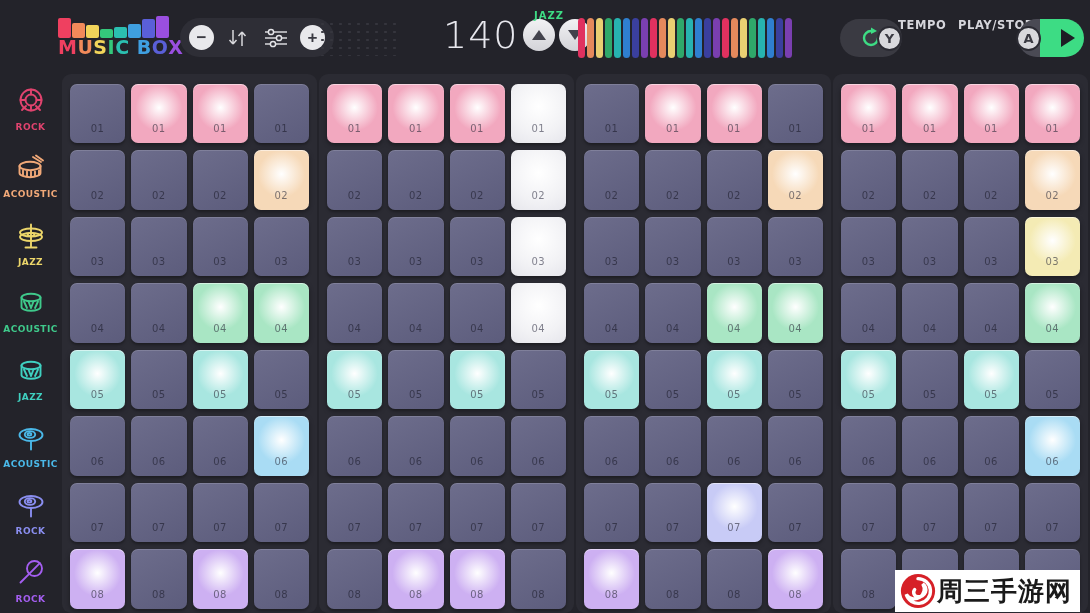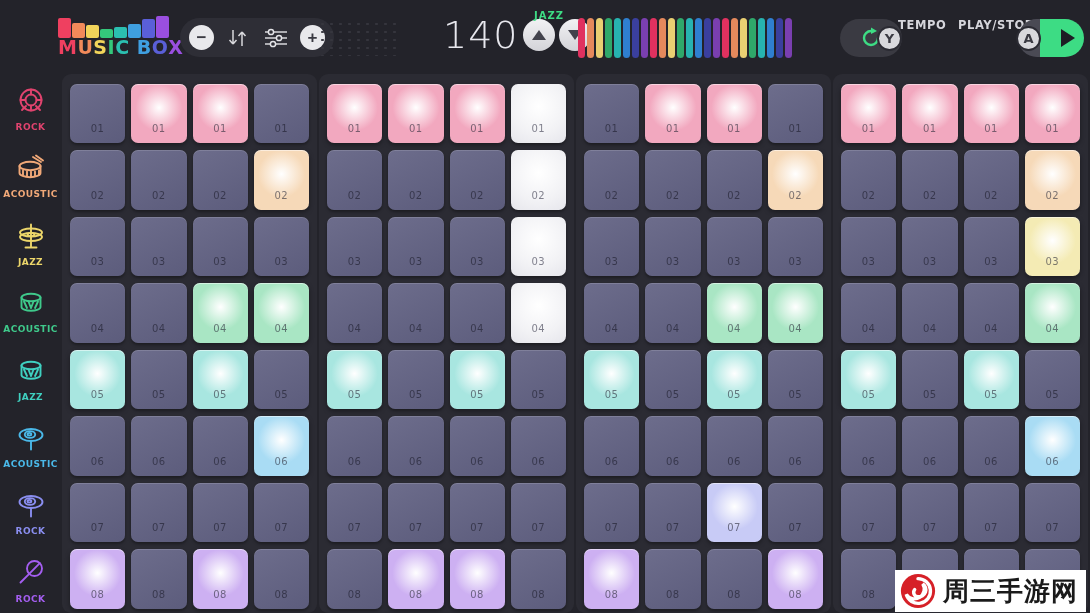--- a/index.html
+++ b/index.html
@@ -155,21 +155,21 @@
   
   #watermark { position: absolute; left: 800px; top: 534px; width: 290px; height: 79px; pointer-events: none; }
   #wm-text {
     position: absolute; left: 0; top: 0; background: #ffffff;
     padding: 3px 8px 5px 8px;
     font-family: "DejaVu Sans", sans-serif; font-weight: bold;
     font-size: 30px; color: #111; letter-spacing: -0.5px; line-height: 32px;
   }
   #wm-brand {
     position: absolute; left: 95px; top: 36px; background: #ffffff;
-    display: flex; align-items: center; gap: 6px; padding: 2px 8px 2px 4px;
+    display: flex; align-items: center; padding: 2px 8px 2px 4px;
   }
   #wm-spiral { width: 38px; height: 38px; }
   #wm-brand-text {
     font-family: "DejaVu Sans", sans-serif; font-weight: bold;
     font-size: 26px; color: #1a1a1a; letter-spacing: 1px;
   }
 </style>
 </head>
 <body>
 

